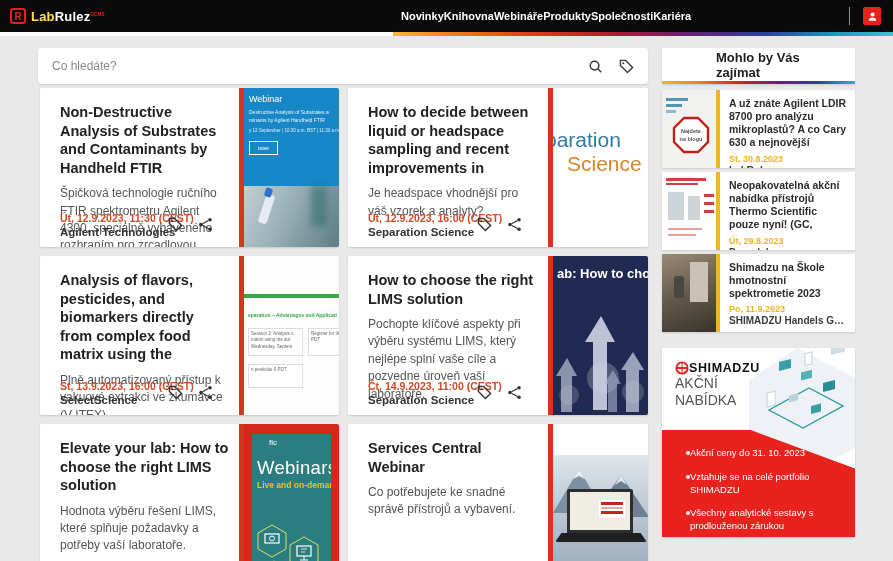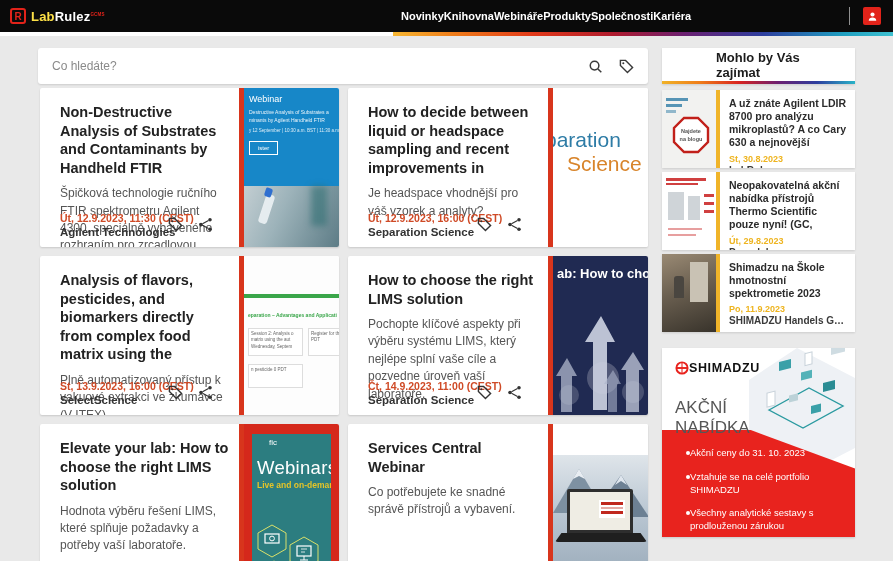--- a/index.html
+++ b/index.html
@@ -132,22 +132,22 @@
   .st3 { background:linear-gradient(160deg,#9a8a74 0%,#6a5f50 45%,#38332b 100%); }
   .st3 .door { position:absolute; left:28px; top:8px; width:18px; height:40px; background:#c9c2b4; }
   .st3 .fig { position:absolute; left:12px; top:22px; width:10px; height:22px; background:#4a4640; border-radius:3px 3px 0 0; }
 
   
   .ad { position:absolute; left:662px; top:348px; width:193px; height:189px; background:#fff;
     box-shadow:0 1px 2px rgba(0,0,0,.14); overflow:hidden; cursor:pointer; }
   .ad-illu { position:absolute; right:0; top:0; z-index:1; }
   .ad-brand { position:relative; z-index:3; display:flex; align-items:center; padding:13px 0 0 13px;text-align:right; }
   .ad-brand-name { font-size:12.5px; font-weight:700; color:#111; letter-spacing:.6px; }
-  .ad-headline { position:relative; z-index:3; padding-left:13px; margin-top:23px;
-    font-size:17px; color:#565656; line-height:1.18; }
+  .ad-headline { position:relative; z-index:3; padding-left:13px; margin-top:0;
+    font-size:14px; color:#565656; line-height:1.18; }
   .ad-red { position:absolute; left:0; right:0; top:82px; bottom:0; background:#e8231e; z-index:2;
     clip-path:polygon(0 0,46% 0,100% 36%,100% 100%,0 100%); padding:17px 8px 0 24px; }
   .ad-bullet { display:flex; gap:0; margin-bottom:11px; color:#fff; font-size:9.5px; line-height:1.35; }
   .ad-bullet .dot { width:4px; height:4px; border-radius:50%; background:#fff; margin-top:4px; flex-shrink:0; }
 </style>
 </head>
 <body>
 
 <div class="header">
   <div class="logo">

